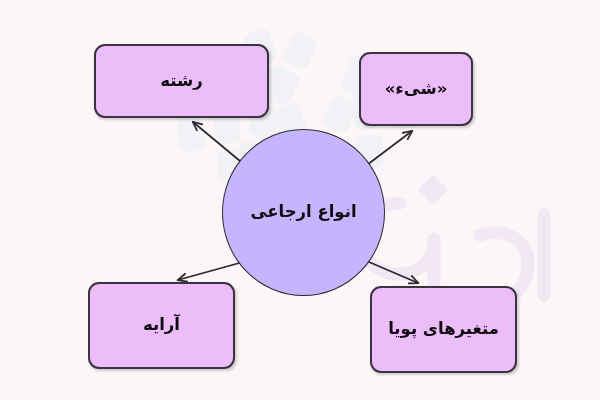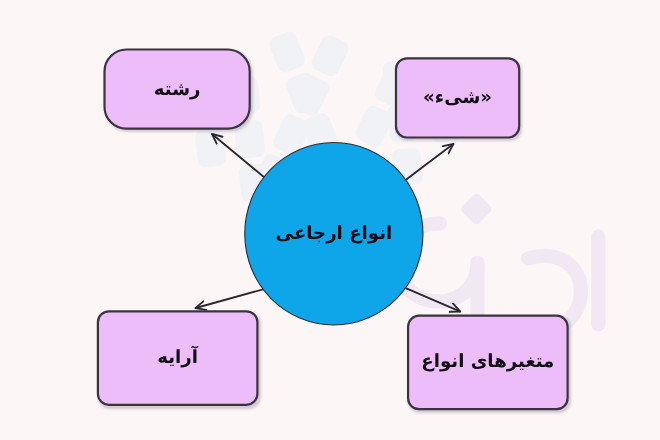--- a/index.html
+++ b/index.html
@@ -39,21 +39,21 @@
     width:600px;height:400px;
     pointer-events:none;
   }
 
   
   .hub{
     position:absolute;
     left:222px;top:129px;
     width:163px;height:167px;
     border-radius:50%;
-    background:#0ea5e9;
+    background:#c4b5fd;
     border:1.6px solid #2f2a33;
     box-sizing:border-box;
     display:flex;
     flex-direction:column;
     align-items:center;
     justify-content:center;
     gap:7px;
     z-index:3;
   }
   .hub-line{
@@ -80,21 +80,21 @@
   }
   .node-label{
     color:#0f0c12;
     font-size:16.5px;
     font-weight:bold;
     direction:rtl;
     white-space:nowrap;
     line-height:1;
   }
 
-  #node-string   {left:94px; top:44px;  width:134px;height:74px;border-radius:21px;}
+  #node-string   {left:94px; top:44px;  width:175px;height:74px;}
   #node-object   {left:359px;top:52px;  width:114px;height:74px;}
   #node-array    {left:88px; top:282px; width:147px;height:87px;}
   #node-dynamic  {left:370px;top:286px; width:147px;height:87px;}
 </style>
 </head>
 <body>
 
 <div id="canvas">
 
   <svg class="wm-wheat" viewBox="0 0 290 230">
@@ -163,16 +163,16 @@
 
   <div class="node" id="node-object">
     <span class="node-label">«شیء»</span>
   </div>
 
   <div class="node" id="node-array">
     <span class="node-label">آرایه</span>
   </div>
 
   <div class="node" id="node-dynamic">
-    <span class="node-label">متغیرهای انواع</span>
+    <span class="node-label">متغیرهای پویا</span>
   </div>
 
 </div>
 
 </body></html>

